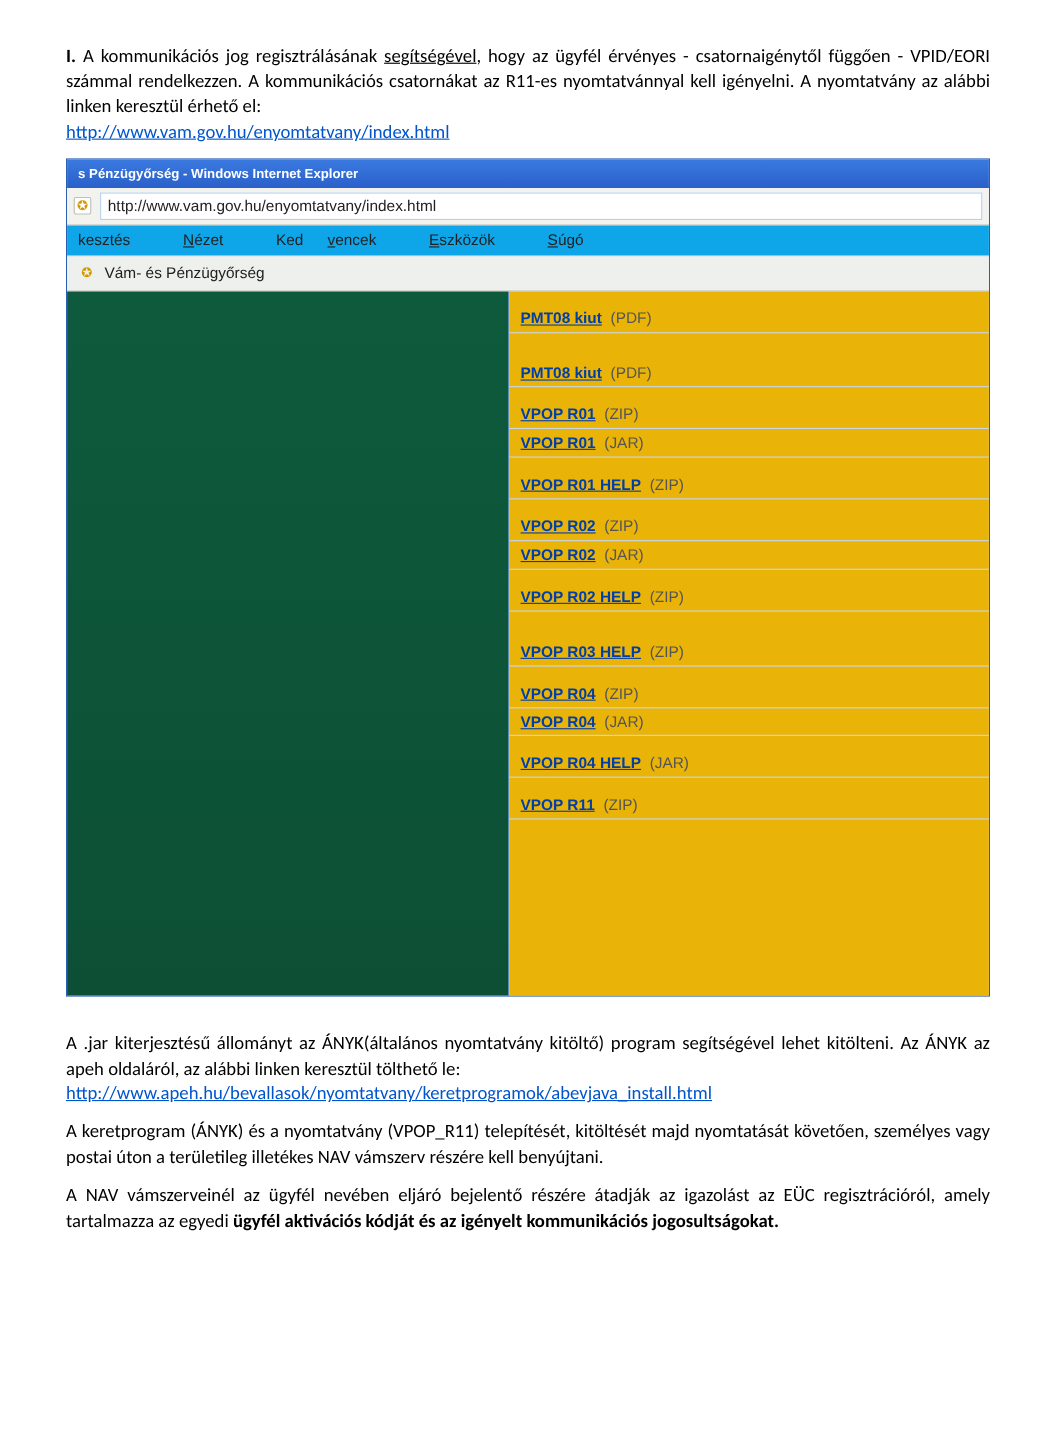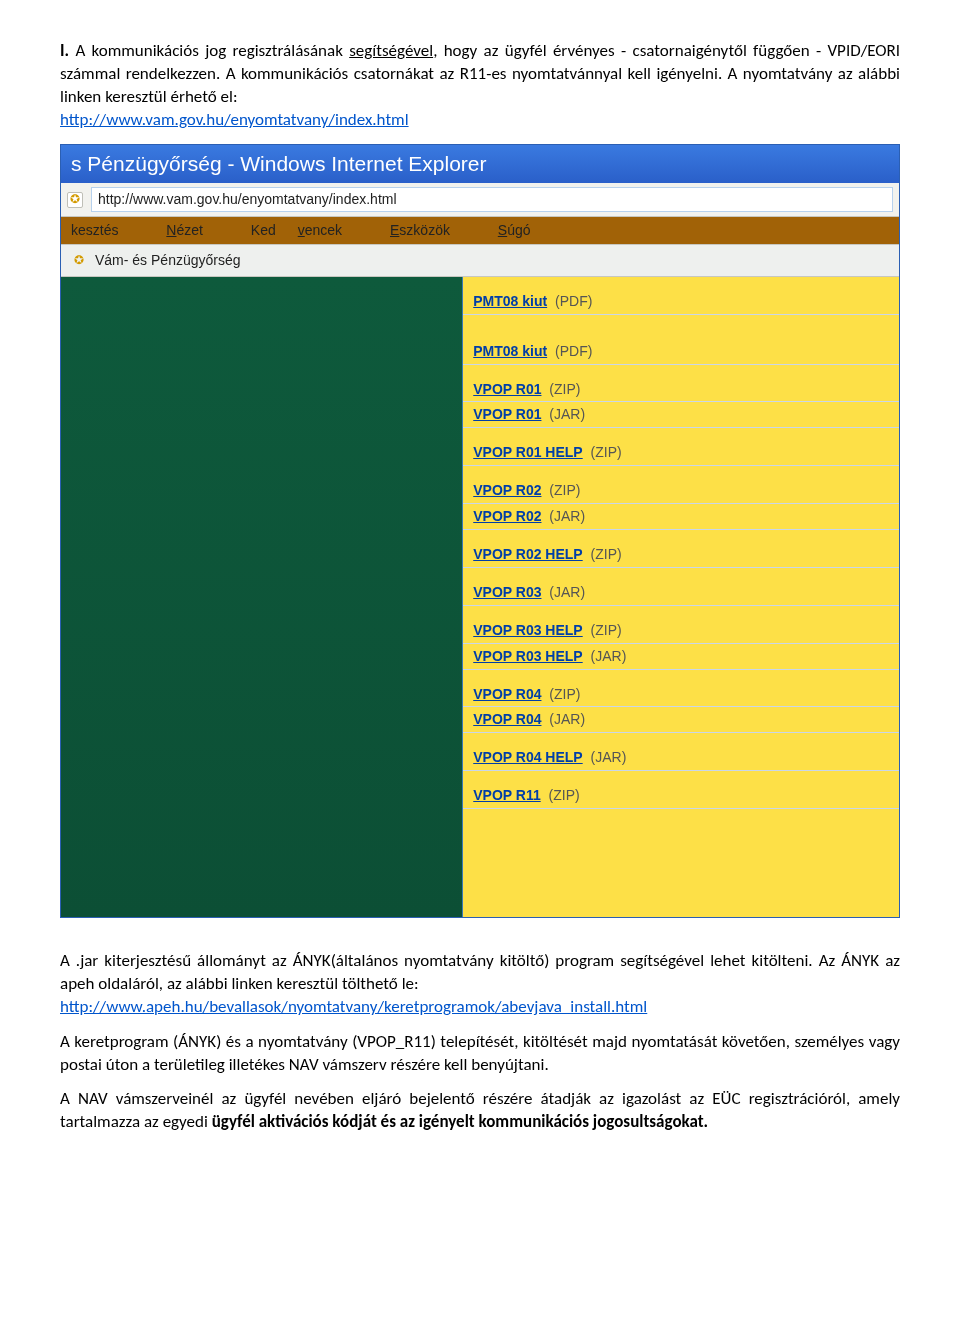--- a/index.html
+++ b/index.html
@@ -22,22 +22,22 @@
   
   .browser {
     border: 1px solid #2b5fb3;
     margin: 6px 0 32px 0;
     font-family: Tahoma, Arial, sans-serif;
     width: 100%;
   }
   .titlebar {
     background: linear-gradient(#3a7ae0, #2a5fc9);
     color: #fff;
-    font-weight: normal;
-    font-size: 21px;
+    font-weight: bold;
+    font-size: 12px;
     padding: 5px 10px;
   }
   .addr {
     background: #f2f2ee;
     border-bottom: 1px solid #c7c7c0;
     padding: 4px 6px;
     display: flex;
     align-items: center;
     gap: 8px;
   }
@@ -50,21 +50,21 @@
   }
   .addr-field {
     background:#fff;
     border:1px solid #b7d1ed;
     padding:2px 6px;
     font-size:14px;
     flex:1;
     color:#222;
   }
   .menubar {
-    background:#a16207;
+    background:#0ea5e9;
     border-bottom:1px solid #c7c7c0;
     padding:4px 10px;
     font-size:14px;
     color:#222;
   }
   .menubar span { margin-right: 22px; }
   .menubar span u { text-decoration: underline; }
   .tabrow {
     background:#eef0ee;
     border-bottom:1px solid #c7c7c0;
@@ -83,21 +83,21 @@
   .content-split {
     display:flex;
     height:640px;
   }
   .left-panel {
     background: linear-gradient(#0e5a3c, #0c4f35);
     width:48%;
     border-right:1px solid #3b79b5;
   }
   .right-panel {
-    background:#fde047;
+    background:#eab308;
     width:52%;
     overflow:auto;
     padding:12px 0 12px 0;
   }
   .right-panel ul { list-style:none; }
   .right-panel li {
     border-bottom:1px solid #c9d6e8;
     padding:3px 10px 3px 10px;
     font-size:14px;
   }
@@ -157,24 +157,22 @@
           <li><span class="lname">VPOP  R01</span><span class="fmt"> (ZIP)</span></li>
           <li><span class="lname">VPOP  R01</span><span class="fmt"> (JAR)</span></li>
           <li class="gap"></li>
           <li><span class="lname">VPOP  R01  HELP</span><span class="fmt"> (ZIP)</span></li>
           <li class="gap"></li>
           <li><span class="lname">VPOP  R02</span><span class="fmt"> (ZIP)</span></li>
           <li><span class="lname">VPOP  R02</span><span class="fmt"> (JAR)</span></li>
           <li class="gap"></li>
           <li><span class="lname">VPOP  R02  HELP</span><span class="fmt"> (ZIP)</span></li>
           <li class="gap"></li>
-          <li><span class="lname">VPOP  R03</span><span class="fmt"> (JAR)</span></li>
           <li class="gap"></li>
           <li><span class="lname">VPOP  R03  HELP</span><span class="fmt"> (ZIP)</span></li>
-          <li><span class="lname">VPOP  R03  HELP</span><span class="fmt"> (JAR)</span></li>
           <li class="gap"></li>
           <li><span class="lname">VPOP  R04</span><span class="fmt"> (ZIP)</span></li>
           <li><span class="lname">VPOP  R04</span><span class="fmt"> (JAR)</span></li>
           <li class="gap"></li>
           <li><span class="lname">VPOP  R04  HELP</span><span class="fmt"> (JAR)</span></li>
           <li class="gap"></li>
           <li><span class="lname">VPOP  R11</span><span class="fmt"> (ZIP)</span></li>
         </ul>
     </div>
   </div>

